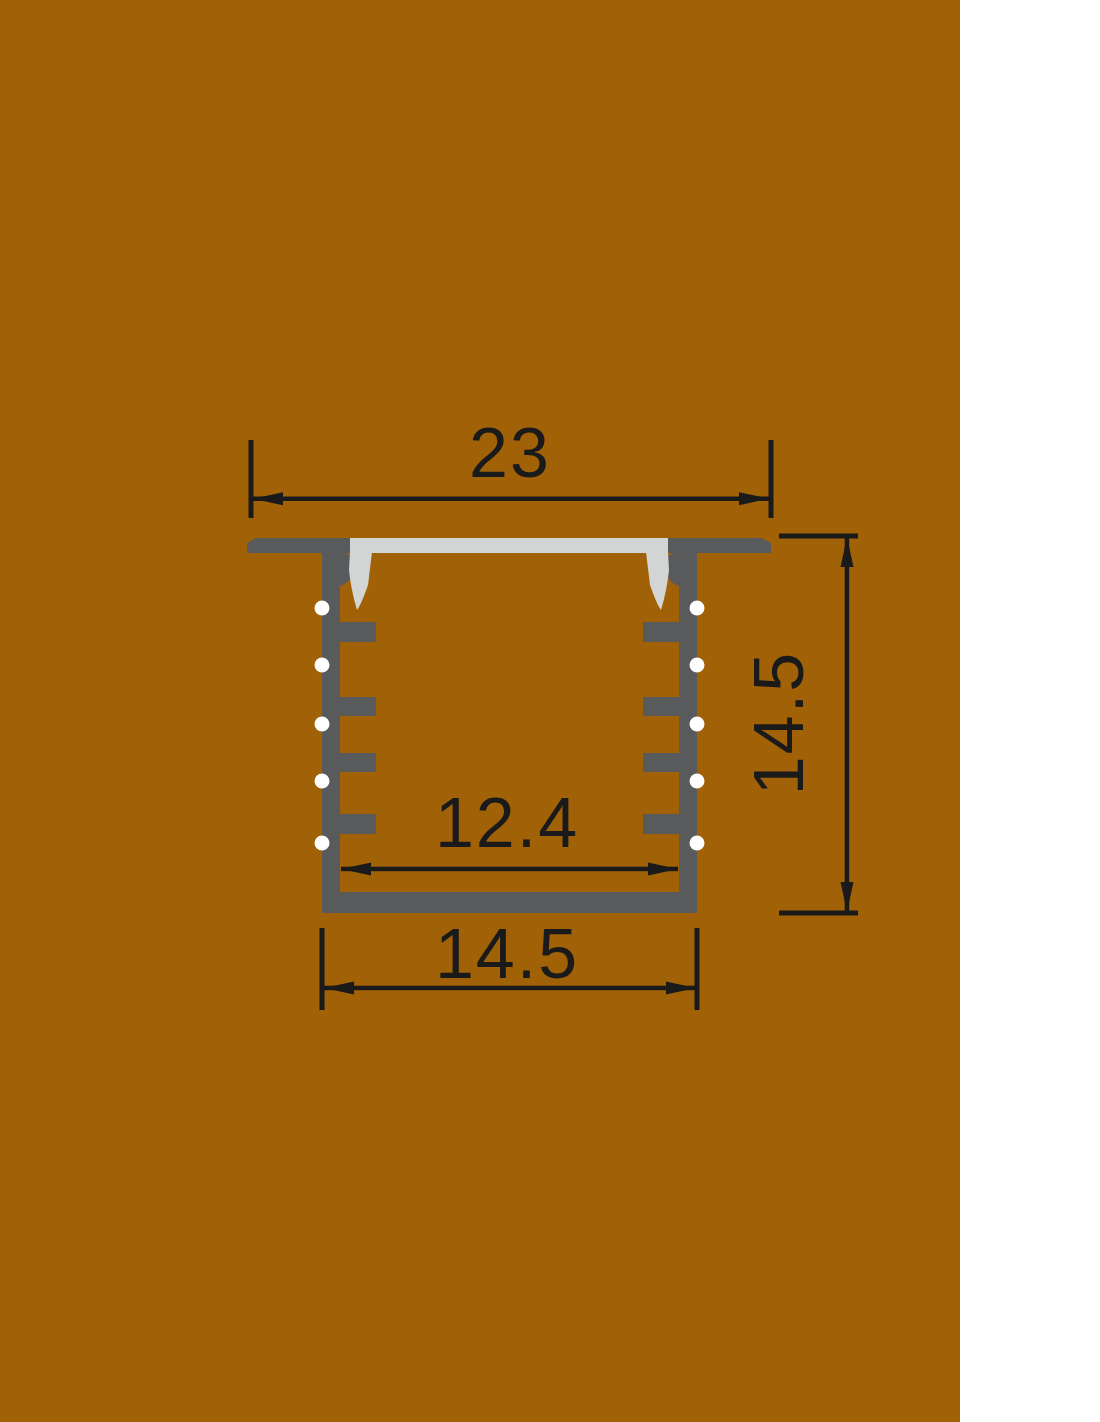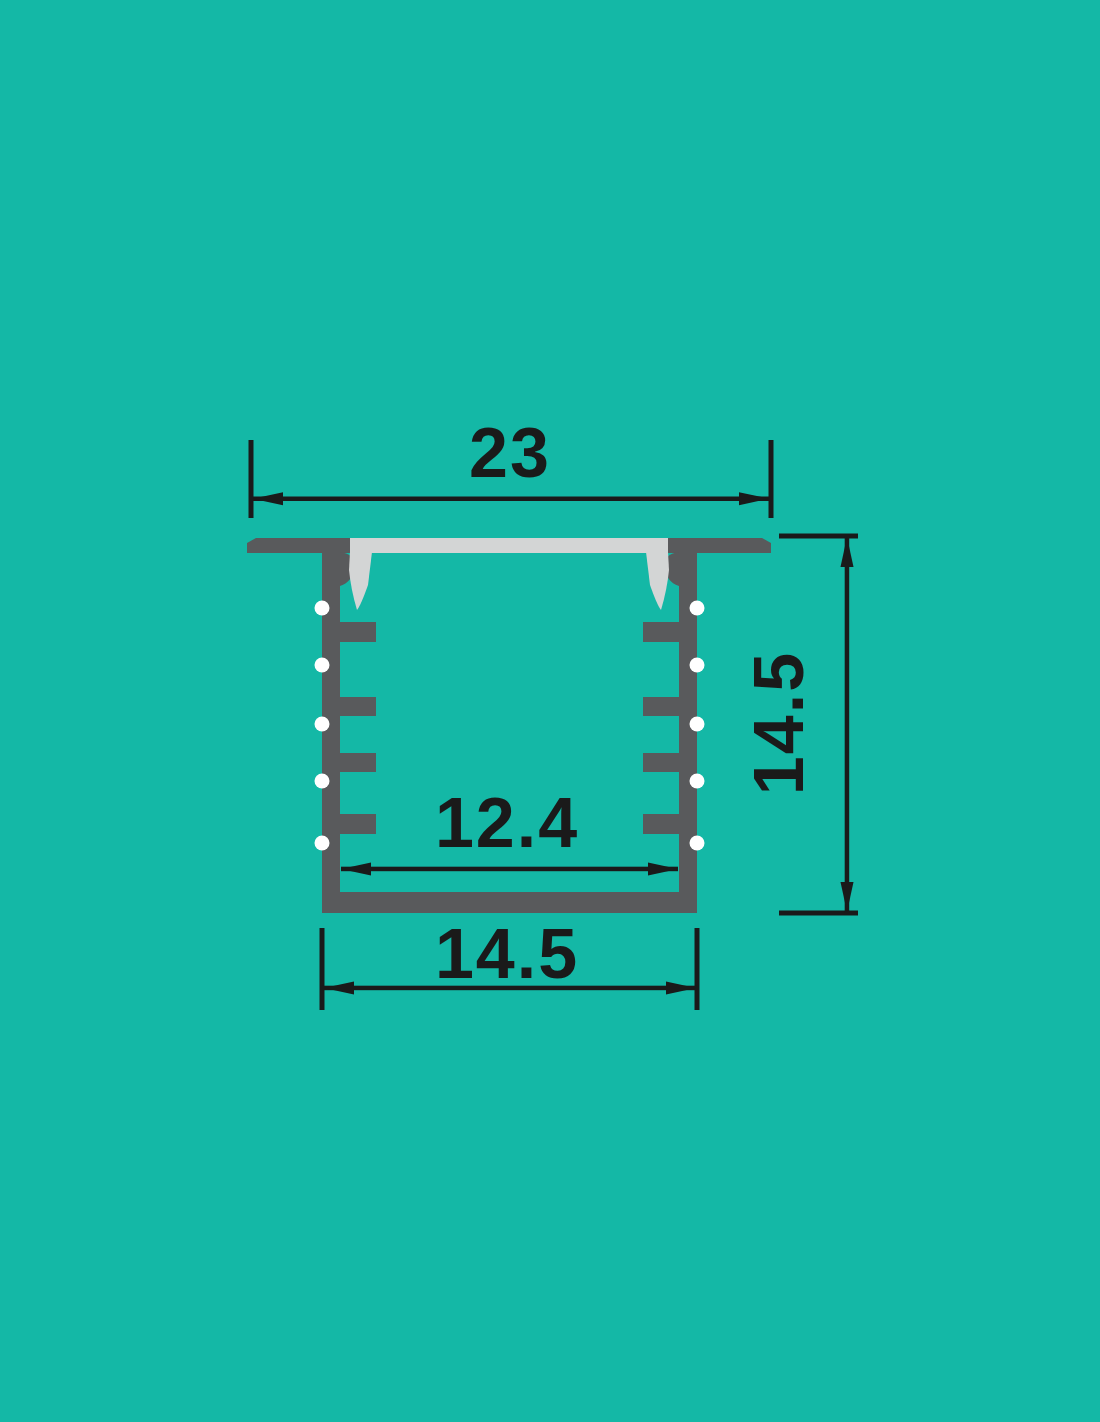--- a/index.html
+++ b/index.html
@@ -2,25 +2,24 @@
 <html><head>
 <meta charset="utf-8">
 <style>
   html, body {
     margin: 0;
     padding: 0;
     background: #ffffff;
   }
   .canvas {
     position: relative;
-    width: 1100px;
+    width: 960px;
     height: 1422px;
-    background: #14b8a6;
+    background: #a16207;
     overflow: hidden;
-    font-weight: bold;
   }
   svg text {
     font-family: "Liberation Sans", "DejaVu Sans", sans-serif;
     font-size: 70px;
     letter-spacing: 2px;
   }
 </style>
 </head>
 <body>
 

